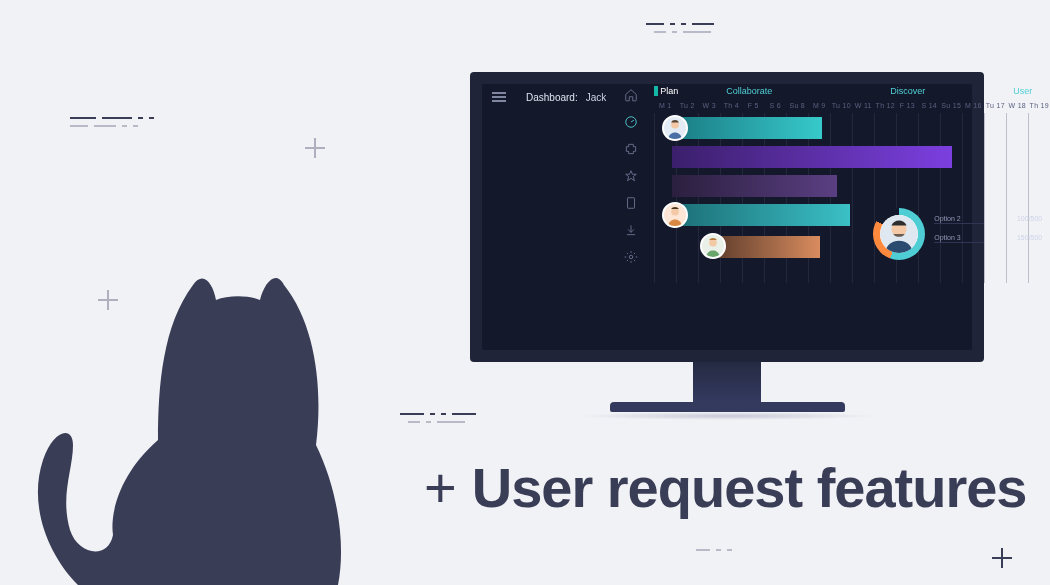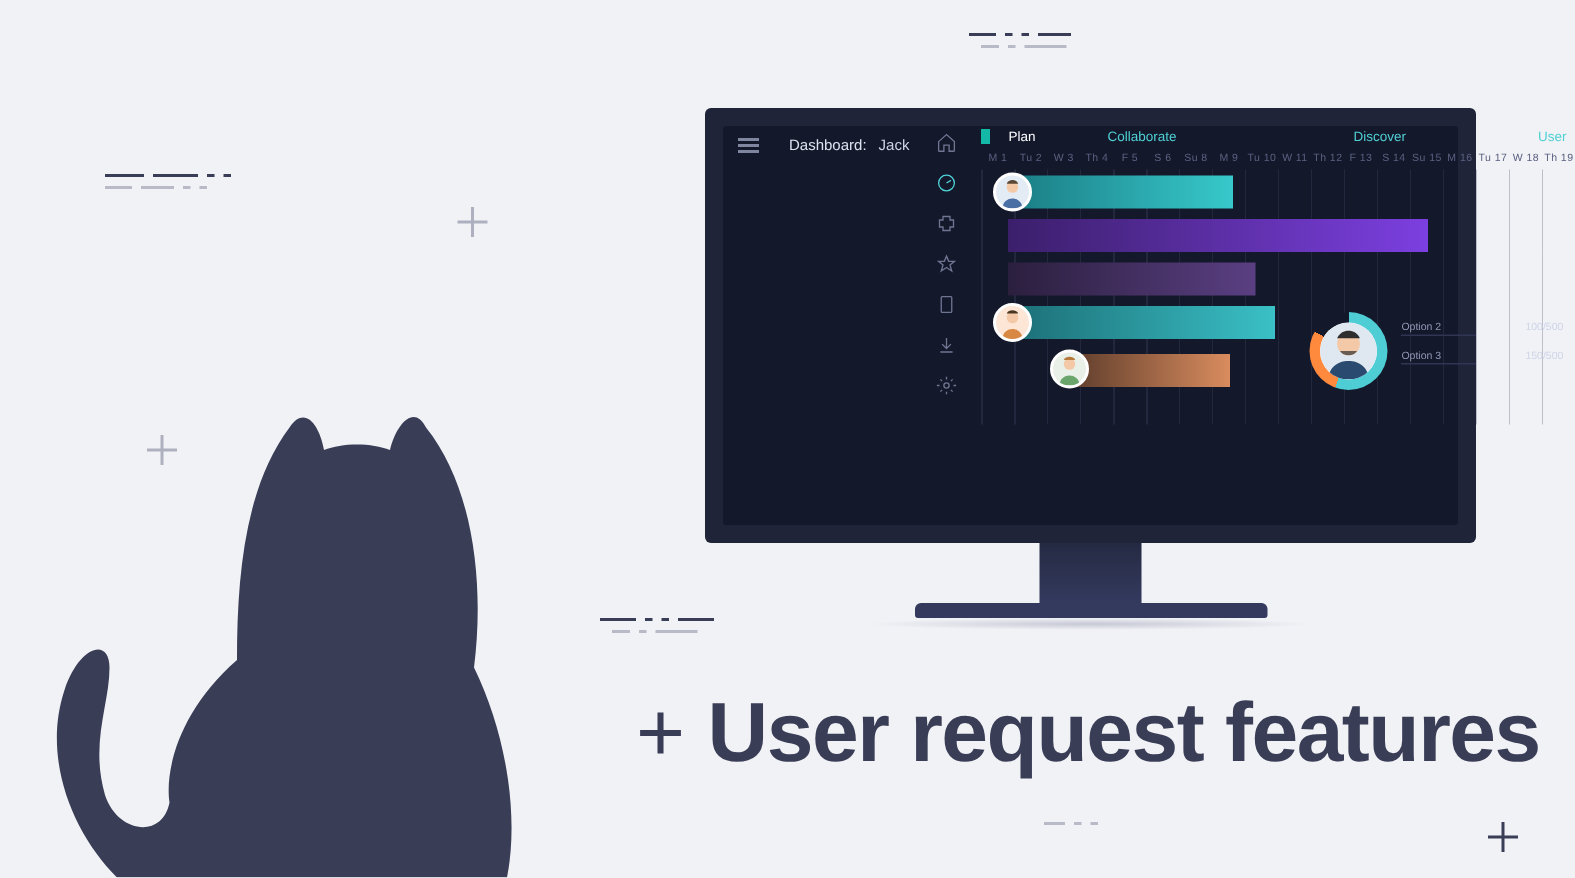--- a/index.html
+++ b/index.html
@@ -37,21 +37,21 @@
 .top-name{margin-left:8px}
 
 .screen-body{flex:1;display:flex}
 .iconbar{width:30px;display:flex;flex-direction:column;align-items:center;gap:13px;padding-top:4px}
 .ic{width:14px;height:14px;display:flex;align-items:center;justify-content:center;color:#6f7692}
 .ic svg{width:14px;height:14px;stroke:currentColor;fill:none;stroke-width:1.5}
 
 .content{flex:1;padding:2px 8px 8px 8px}
 .tabs{display:flex;font-size:9px;margin-bottom:6px}
 .tab{color:#4fd0d5;padding:0 4px}
-.tab:first-child{color:#fff;border-left:6px solid #14b8a6;padding-left:12px;margin-right:40px}
+.tab:first-child{color:#fff;border-left:4px solid #14b8a6;padding-left:2px;margin-right:40px}
 .tab:nth-child(2){margin-right:110px}
 .tab:nth-child(3){margin-right:80px}
 
 .dates{display:flex;font-size:7px;color:#5a6180;letter-spacing:0.3px}
 .dates span{width:22px;text-align:center}
 
 .gantt{position:relative;height:170px;margin-top:4px}
 .grid{position:absolute;inset:0;background-image:repeating-linear-gradient(to right,rgba(70,76,105,0.3) 0,rgba(70,76,105,0.3) 1px,transparent 1px,transparent 22px)}
 .bar{position:absolute;height:22px}
 .bar1{left:18px;top:4px;width:150px;background:linear-gradient(to right,#1a7b83,#37c9cb)}

